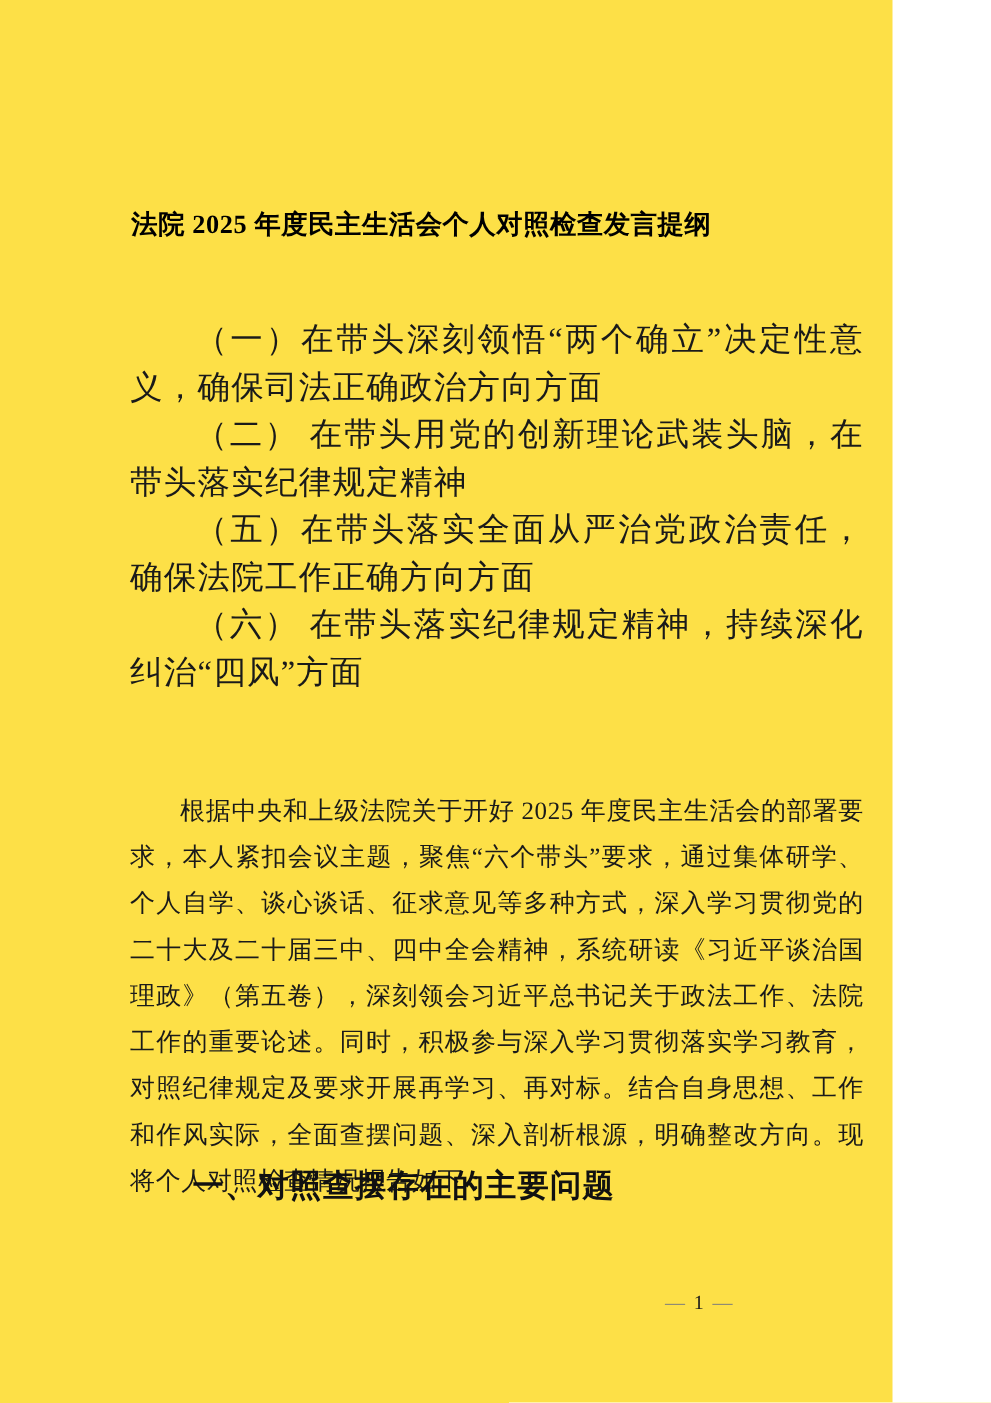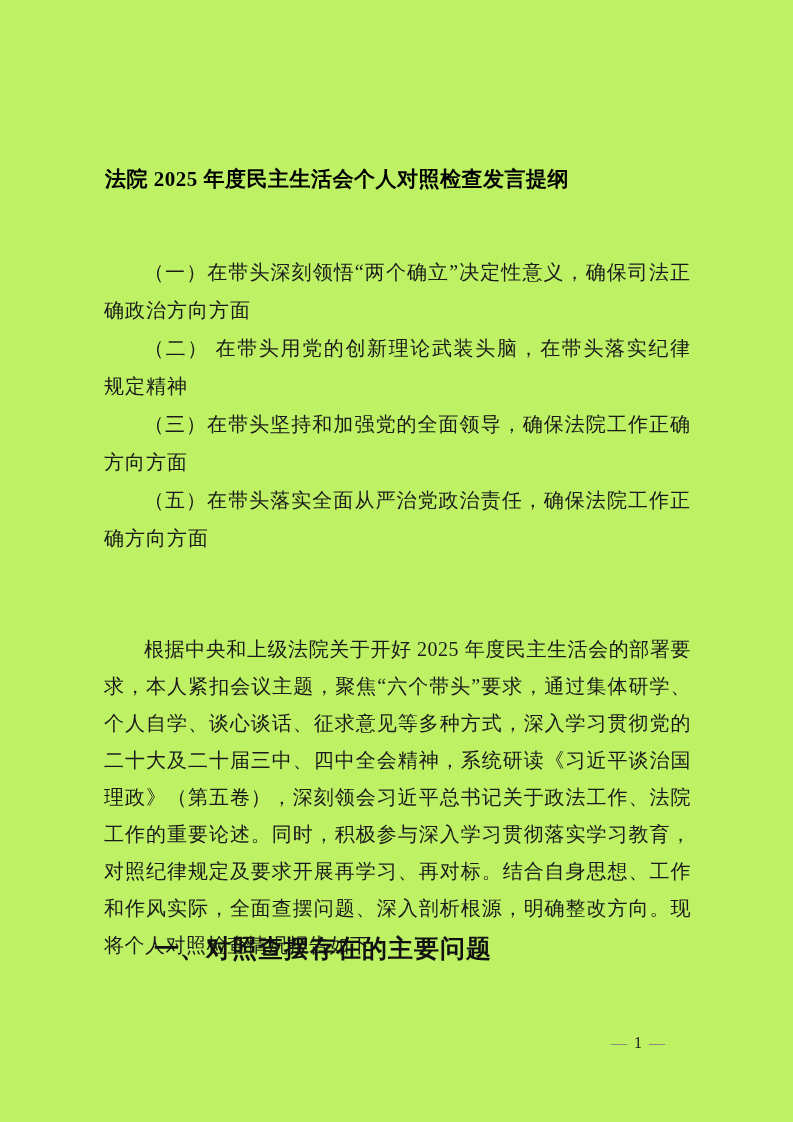--- a/index.html
+++ b/index.html
@@ -2,23 +2,23 @@
 <html lang="zh"><head>
 <meta charset="utf-8">
 <style>
   html, body {
     margin: 0;
     padding: 0;
     background: #ffffff;
   }
   .page {
     position: relative;
-    width: 793px;
+    width: 714px;
     height: 1122px;
-    background: #bef264;
+    background: #fde047;
     color: #000000;
     font-family: "Liberation Serif", "DejaVu Serif", serif;
     overflow: hidden;
   }
   .doc-title {
     position: absolute;
     left: 105px;
     top: 165px;
     width: 587px;
     margin: 0;
@@ -29,21 +29,21 @@
     white-space: nowrap;
   }
   .outline {
     position: absolute;
     left: 104px;
     top: 253px;
     width: 587px;
   }
   .outline p {
     margin: 0;
-    font-size: 20px;
+    font-size: 26px;
     line-height: 38px;
     letter-spacing: 1px;
     text-align: justify;
     text-justify: inter-character;
     text-indent: 2em;
     color: #1a1a1a;
   }
   .body-paragraph {
     position: absolute;
     left: 104px;
@@ -90,22 +90,22 @@
 </head>
 <body>
 
 <div class="page">
 
   <h1 class="doc-title">法院 2025 年度民主生活会个人对照检查发言提纲</h1>
 
   <div class="outline">
     <p>（一）在带头深刻领悟“两个确立”决定性意义，确保司法正确政治方向方面</p>
     <p>（二） 在带头用党的创新理论武装头脑，在带头落实纪律规定精神</p>
-    <p>（三）在带头坚持和加强党的全面领导，确保法院工作正确方向方面</p>
     <p>（五）在带头落实全面从严治党政治责任，确保法院工作正确方向方面</p>
+    <p>（六） 在带头落实纪律规定精神，持续深化纠治“四风”方面</p>
   </div>
 
   <p class="body-paragraph">根据中央和上级法院关于开好 2025 年度民主生活会的部署要求，本人紧扣会议主题，聚焦“六个带头”要求，通过集体研学、个人自学、谈心谈话、征求意见等多种方式，深入学习贯彻党的二十大及二十届三中、四中全会精神，系统研读《习近平谈治国理政》（第五卷），深刻领会习近平总书记关于政法工作、法院工作的重要论述。同时，积极参与深入学习贯彻落实学习教育，对照纪律规定及要求开展再学习、再对标。结合自身思想、工作和作风实际，全面查摆问题、深入剖析根源，明确整改方向。现将个人对照检查情况报告如下：</p>
 
   <h2 class="section-heading">一、对照查摆存在的主要问题</h2>
 
   <div class="page-footer">
     <span class="dash">—</span><span class="num">1</span><span class="dash">—</span>
   </div>
 

